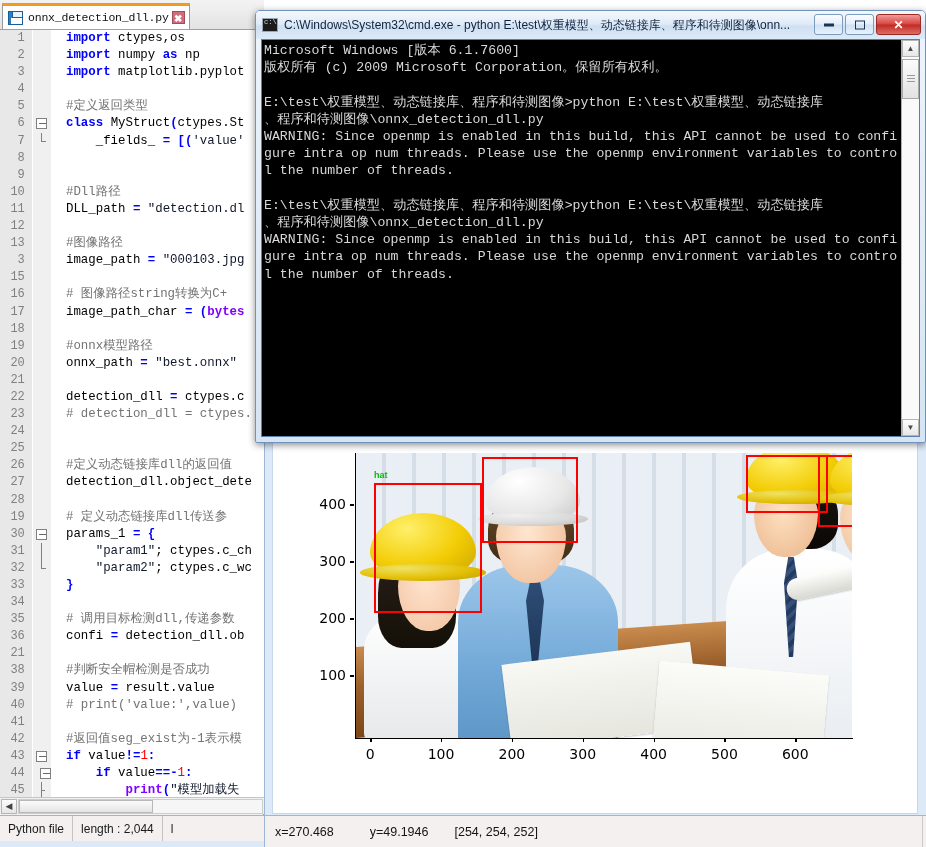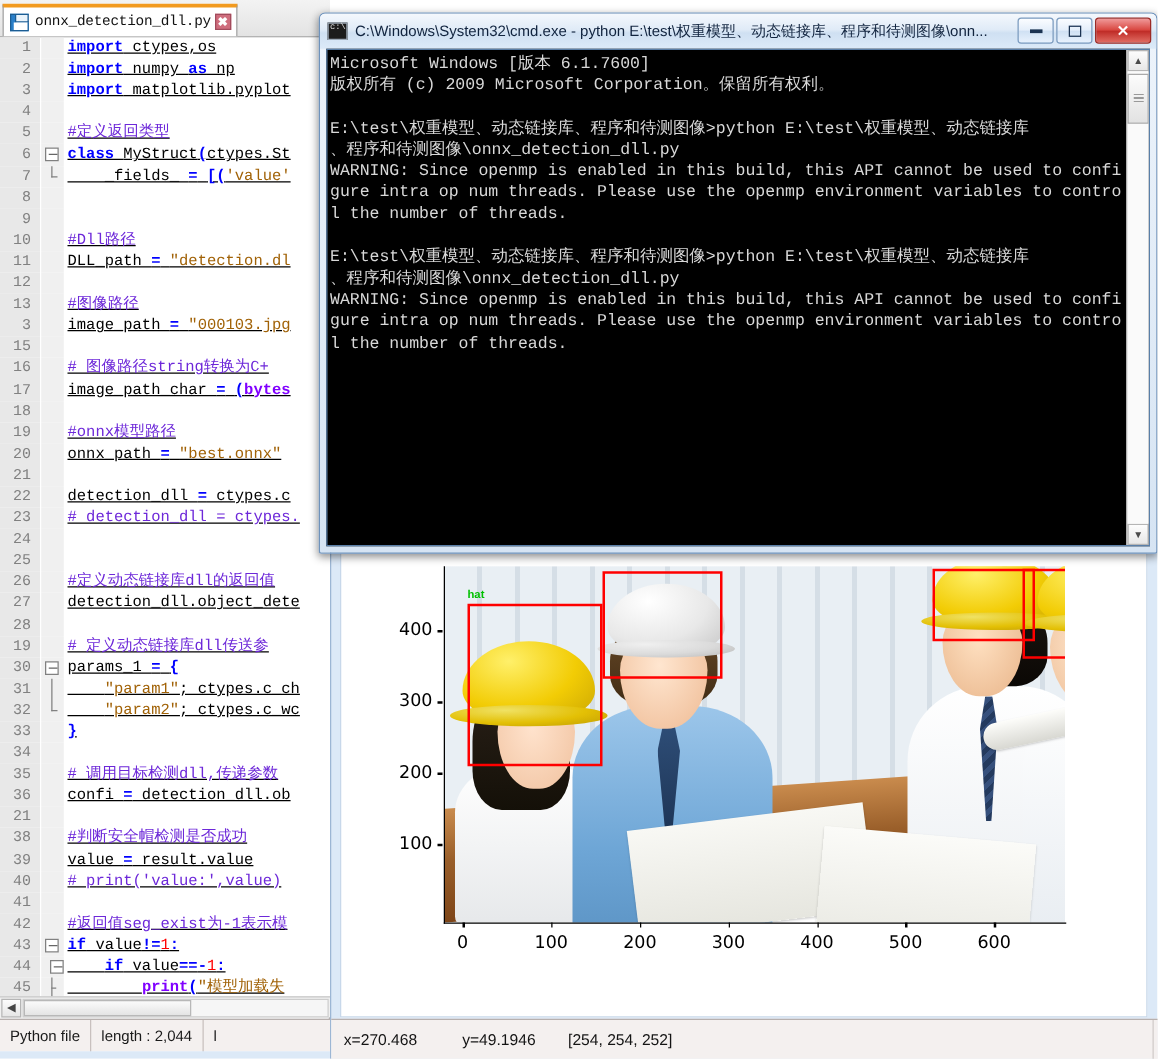--- a/index.html
+++ b/index.html
@@ -68,31 +68,31 @@
   .ln {
     position: absolute; left: 0; top: 0; width: 32px; height: 17.1px;
     text-align: right; color: #808080; font-size: 12px;
     background: #e8e8e8;
   }
   .gutter-fold {
     position: absolute; left: 33px; top: 0; width: 18px; height: 17.1px;
     background: #f0f0f0;
   }
   .code-txt {
-    position: absolute; left: 54px; top: 0; white-space: pre; text-decoration: underline;
+    position: absolute; left: 66px; top: 0; white-space: pre;
   }
   .hl-row .code-txt { }
   .hl-row:after {
     content:""; position:absolute; left:54px; top:0; right:0; height:17.1px;
     background: rgba(222,222,255,0.55); z-index:-1;
   }
   .kw   { color: #0000ff; font-weight: bold; }
   .kw2  { color: #8000ff; font-weight: bold; }
-  .cm   { color: #6d28d9; }
-  .st   { color: #a16207; }
+  .cm   { color: #737373; }
+  .st   { color: #0f172a; }
   .num  { color: #ff0000; }
   .op   { color: #0000ff; font-weight: bold; }
   .fn   { color: #8000ff; font-weight: bold; }
   .pl   { color: #000000; }
 
   .foldbox {
     position: absolute; left: 36px; top: 3px; width: 11px; height: 11px;
     border: 1px solid #808080; background: #fff;
   }
   .foldbox:before {

